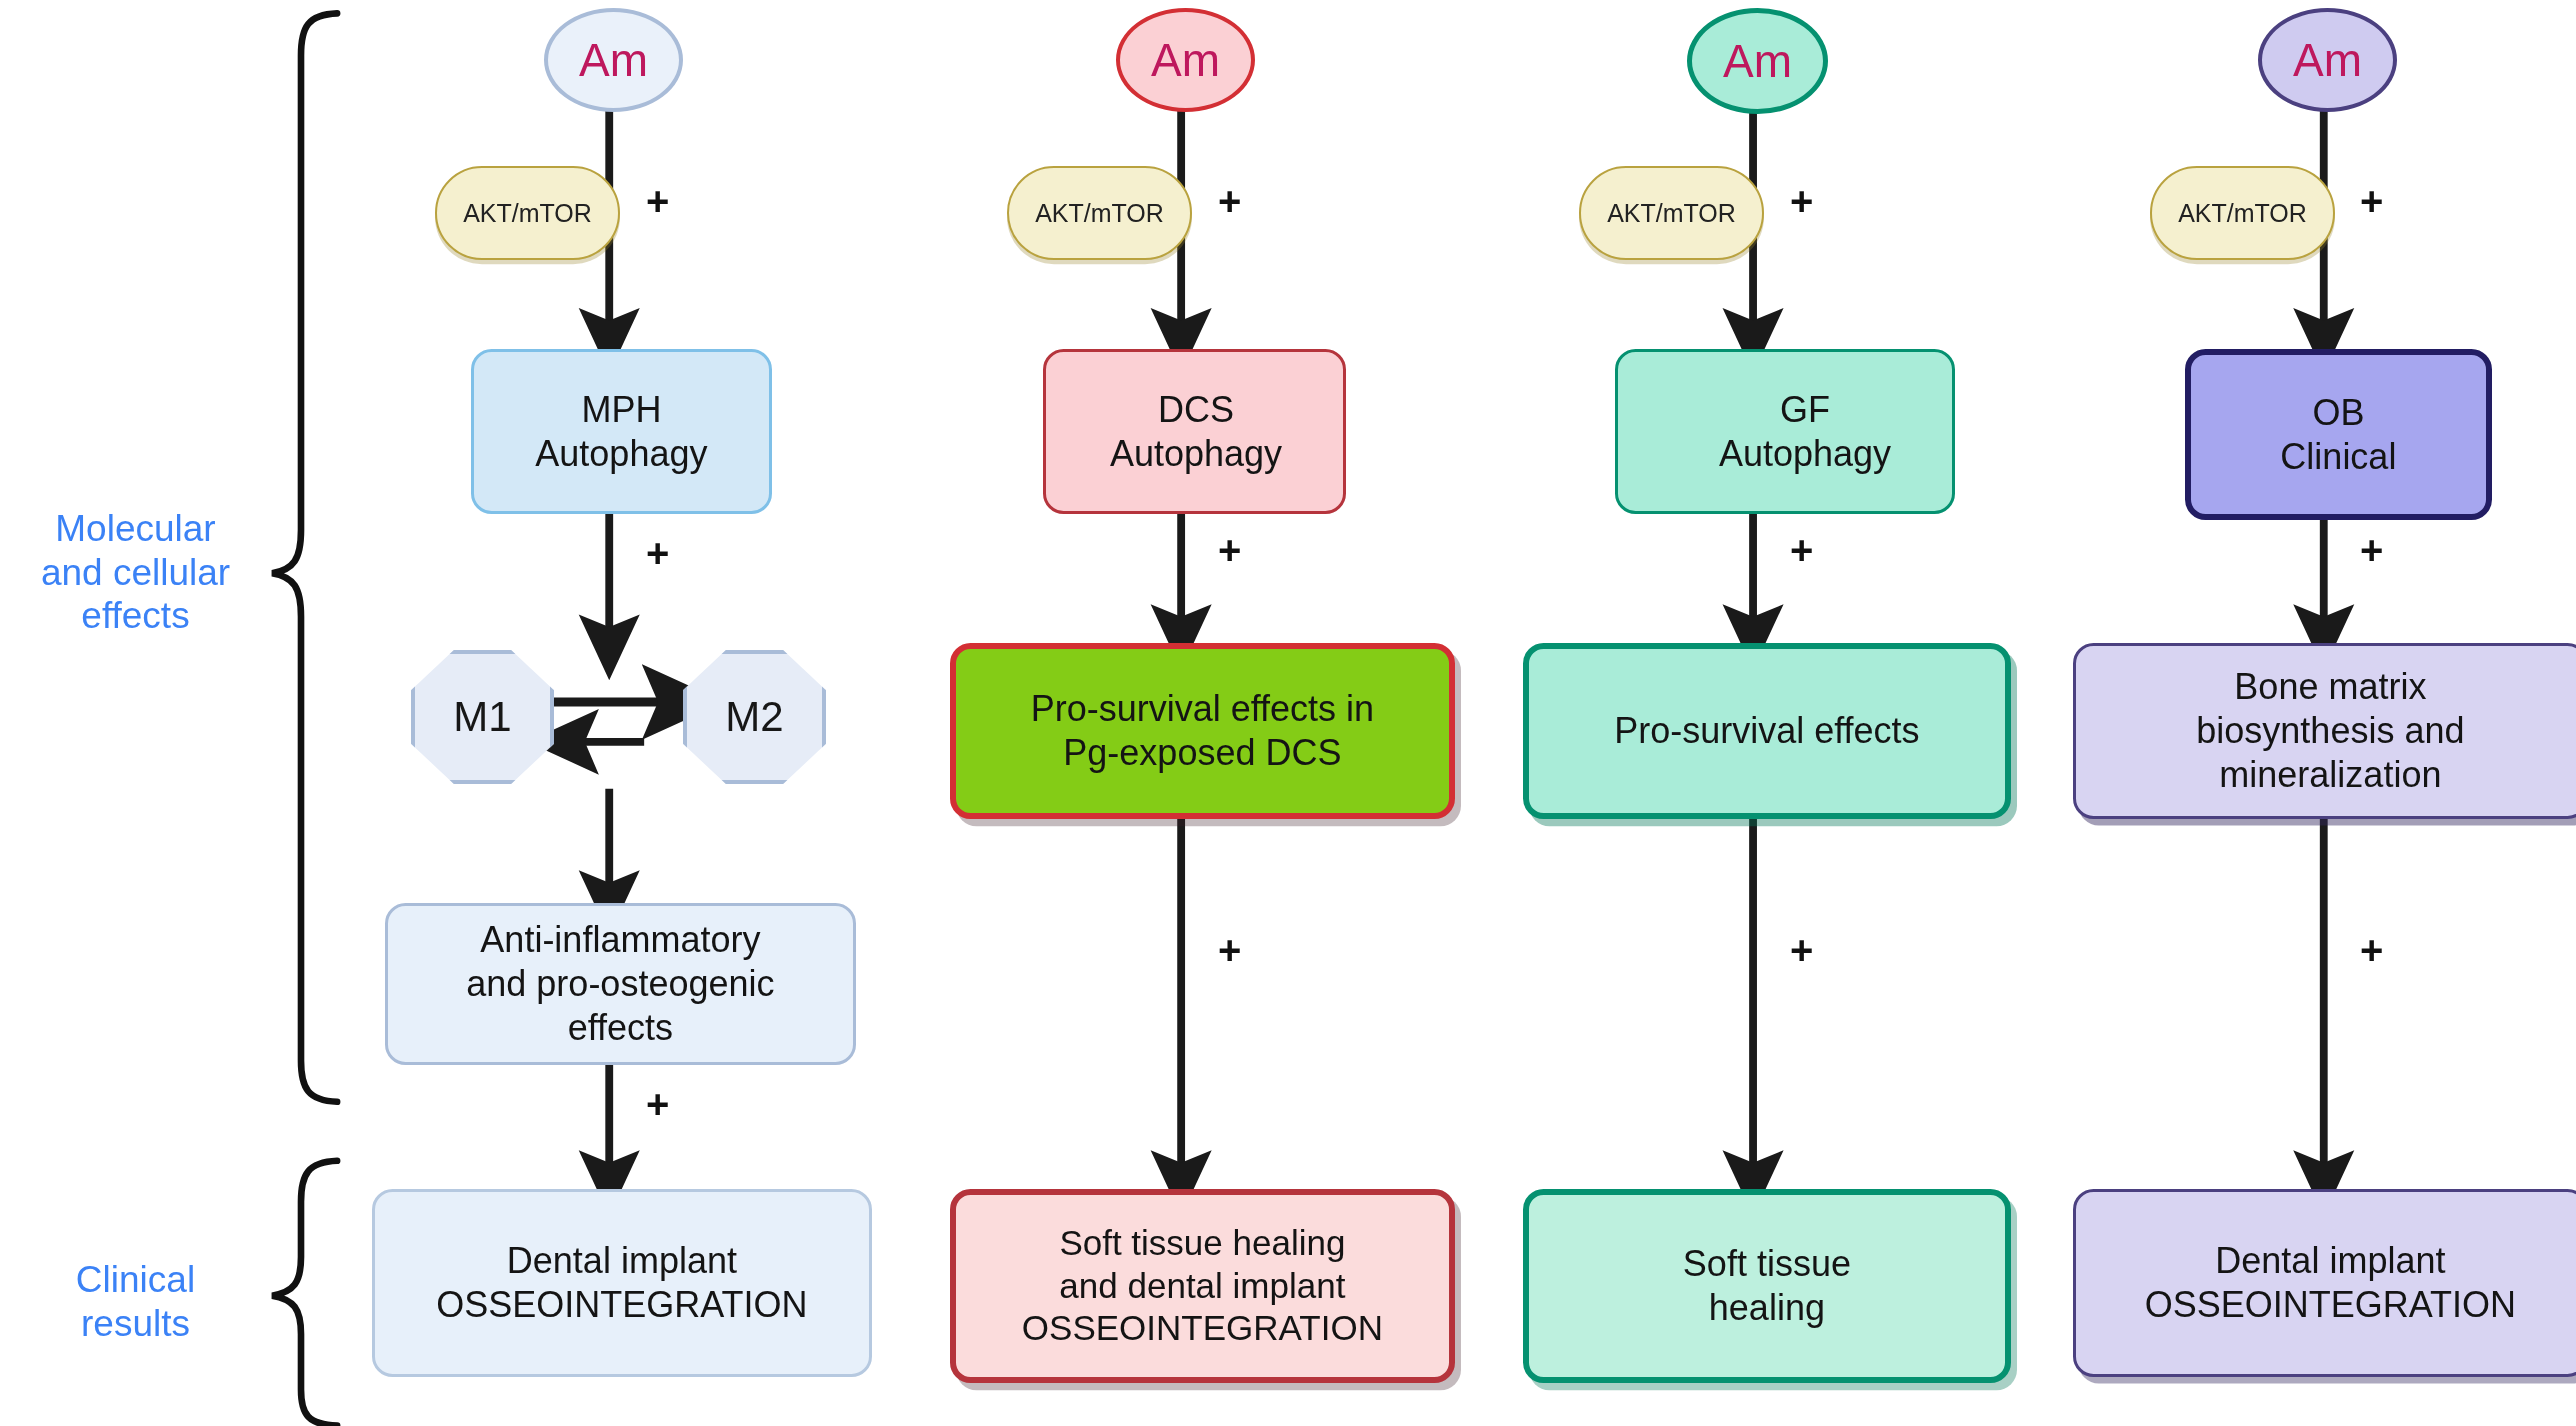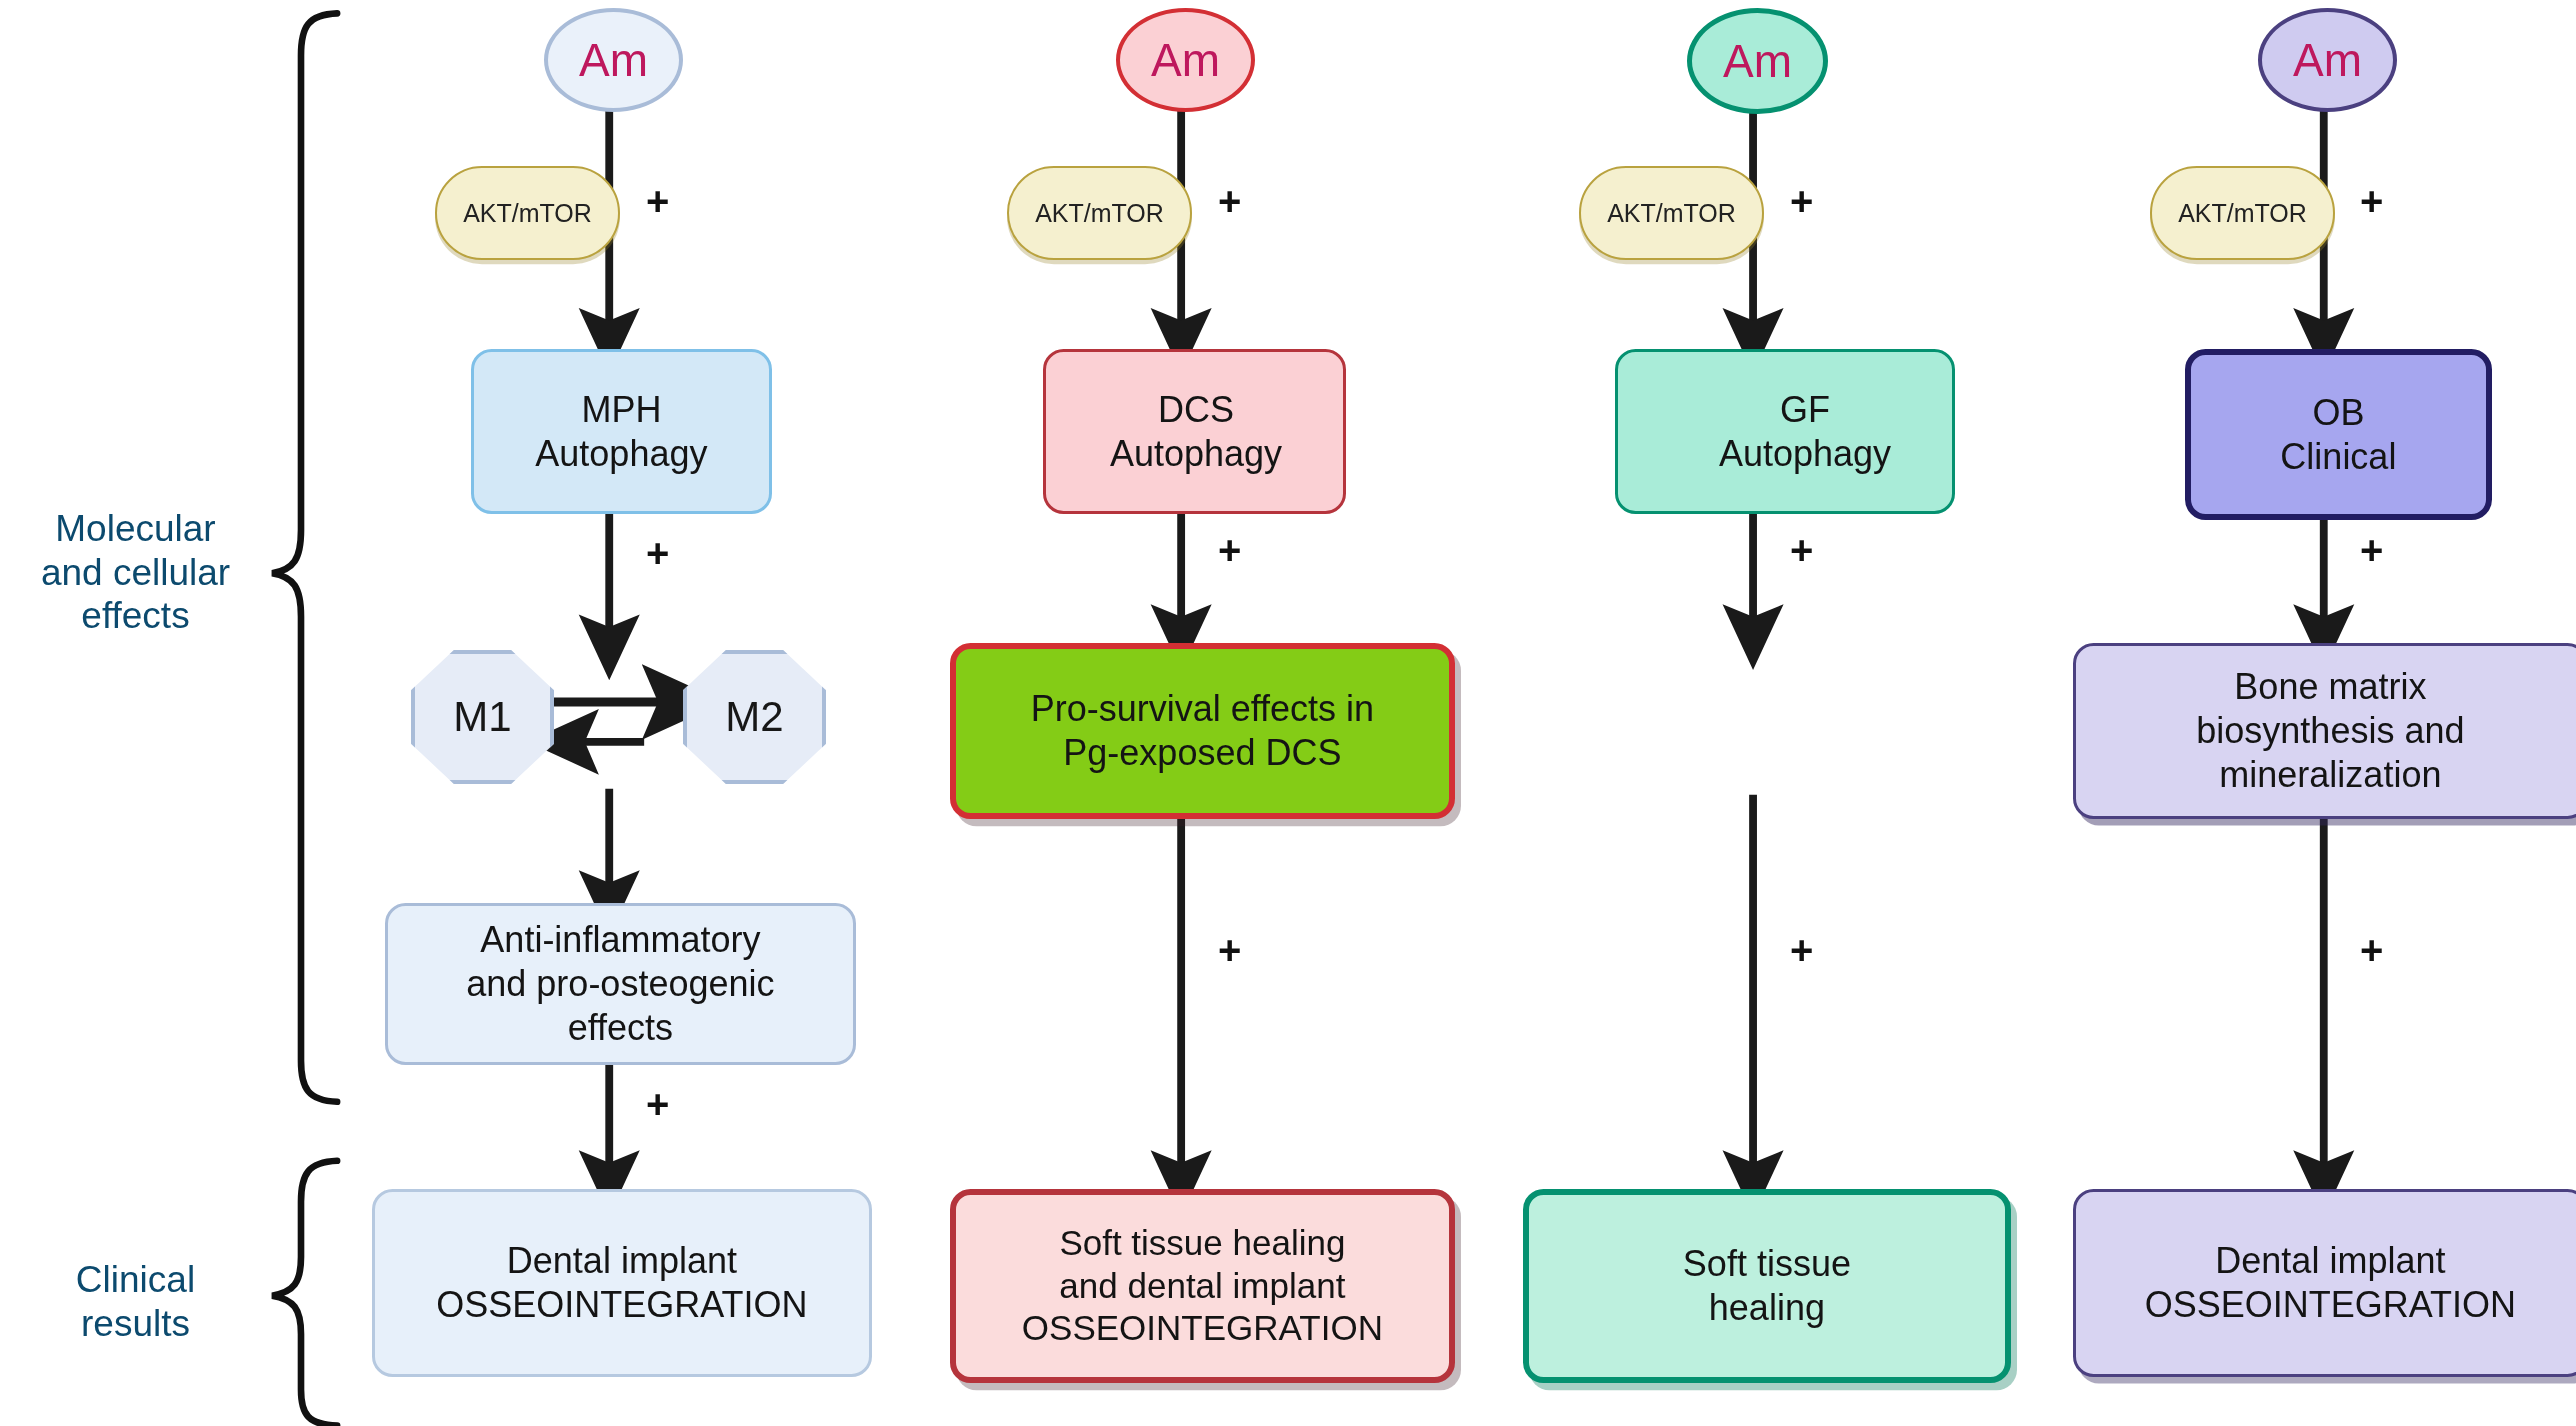--- a/index.html
+++ b/index.html
@@ -4,21 +4,21 @@
 <title>Amoxicillin autophagy pathway diagram</title>
 <style>
   html,body{margin:0;padding:0;background:#ffffff;}
   body{font-family:"Liberation Sans", sans-serif;}
   #stage{position:relative;width:2576px;height:1427px;background:#ffffff;overflow:hidden;}
 
   
   .side-label{
     position:absolute;
     text-align:center;
-    color:#0c4a6e;
+    color:#3b82f6;
     font-size:37px;
     line-height:1.18;
     white-space:pre-line;
     font-family:"Liberation Sans", sans-serif;
   }
 
   
   .am-node{
     position:absolute;
     border-radius:50%;
@@ -194,20 +194,21 @@
 
   <div class="akt-pill" style="left:1579px;top:166px;width:181px;height:90px;">AKT/mTOR</div>
 
   <div class="plus" style="left:1790px;top:181px;">+</div>
 
   <div class="box thin" style="left:1615px;top:349px;width:278px;height:152px;background:#a9ecd8;border-color:#059170;padding-left:48px;">GF
 Autophagy</div>
 
   <div class="plus" style="left:1790px;top:530px;">+</div>
 
+  <div class="box thick" style="left:1523px;top:643px;width:459px;height:157px;background:#a9ecd8;border-color:#059170;box-shadow:6px 7.2px 0 rgba(5,120,90,.40);">Pro-survival effects</div>
 
   <div class="plus" style="left:1790px;top:930px;">+</div>
 
   <div class="box thick" style="left:1523px;top:1189px;width:459px;height:175px;background:#bdf0de;border-color:#059170;box-shadow:6px 7.2px 0 rgba(5,120,90,.35);">Soft tissue
 healing</div>
 
   <div class="am-node" style="left:2258px;top:8.4px;width:131px;height:96px;background:#cfcbf0;border:4.8px solid #4b4080;">Am</div>
 
   <div class="akt-pill" style="left:2150px;top:166px;width:181px;height:90px;">AKT/mTOR</div>
 

